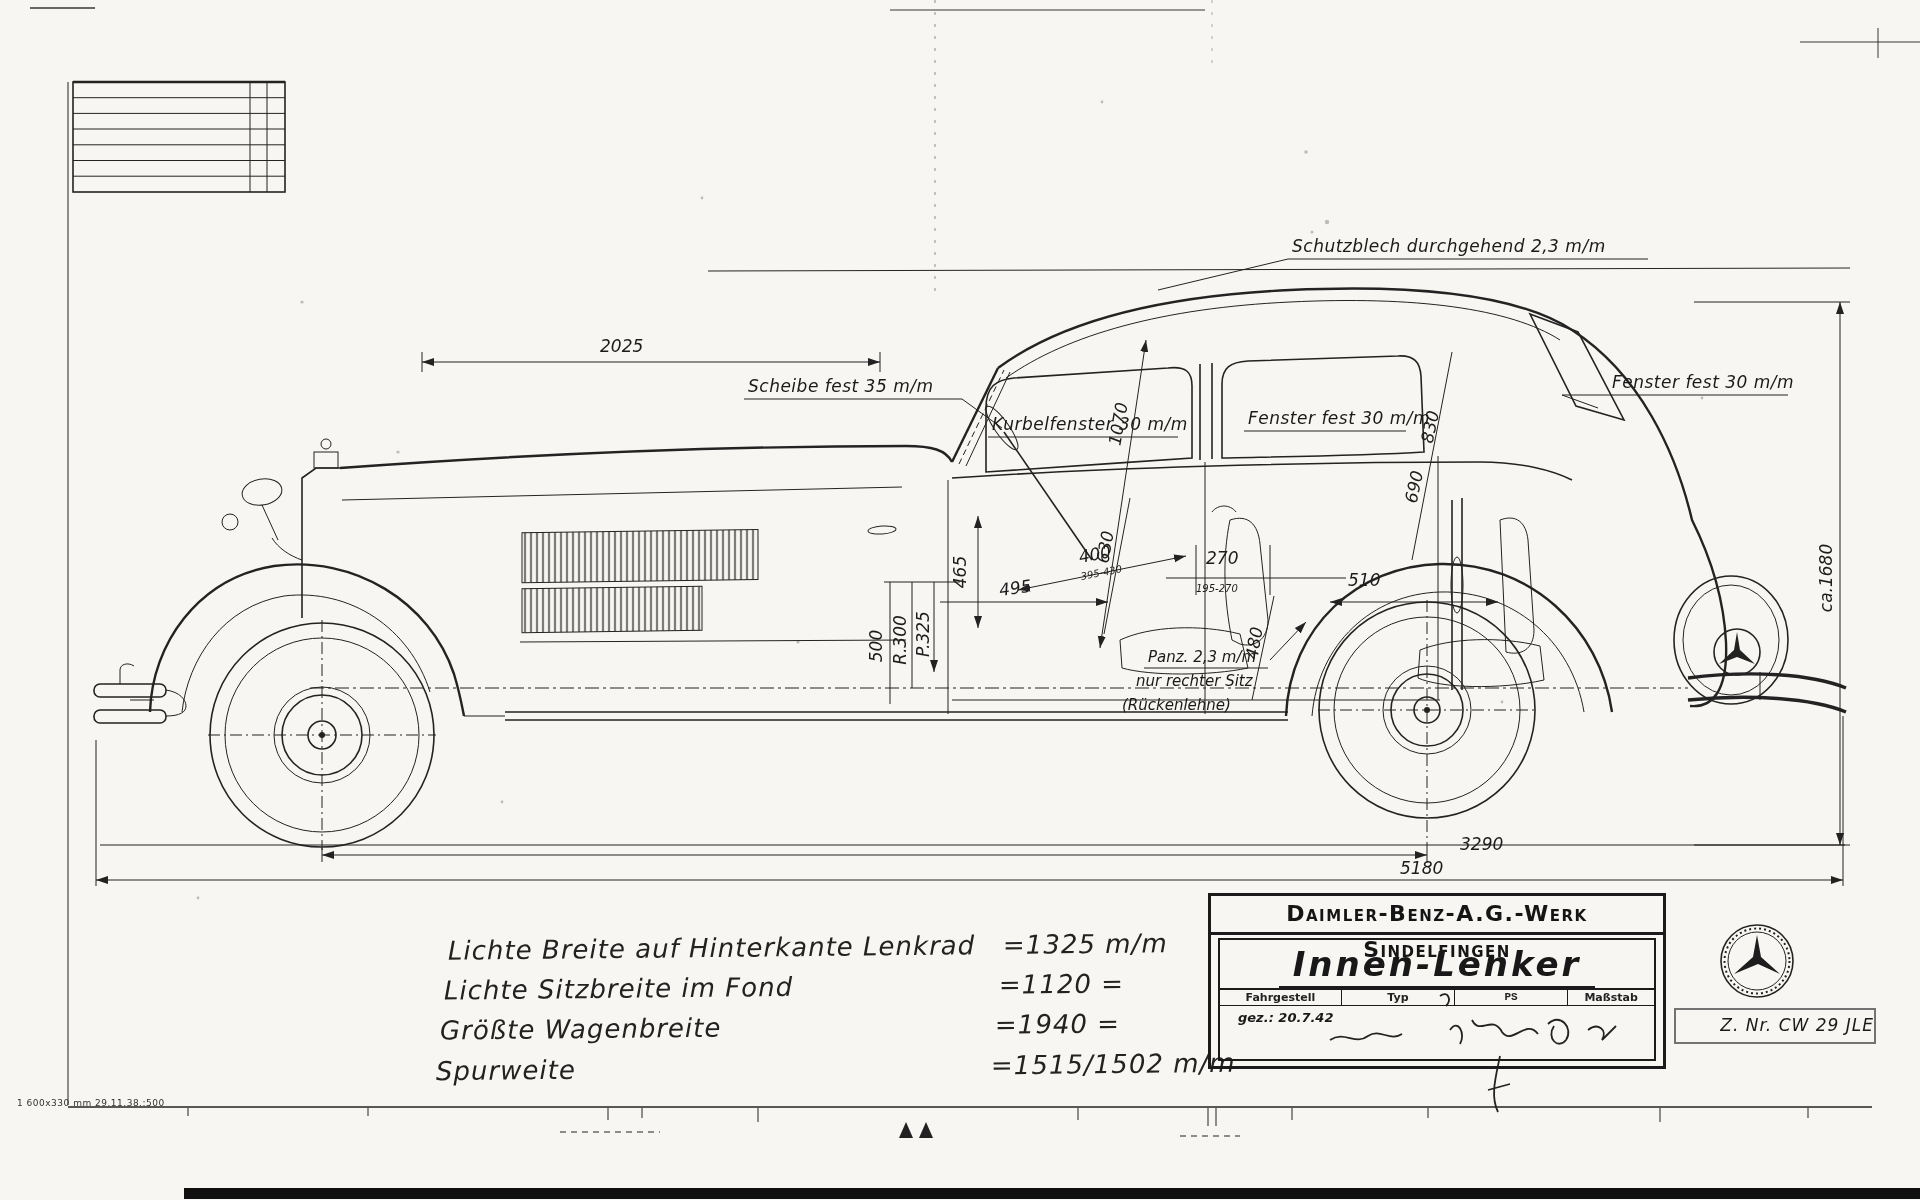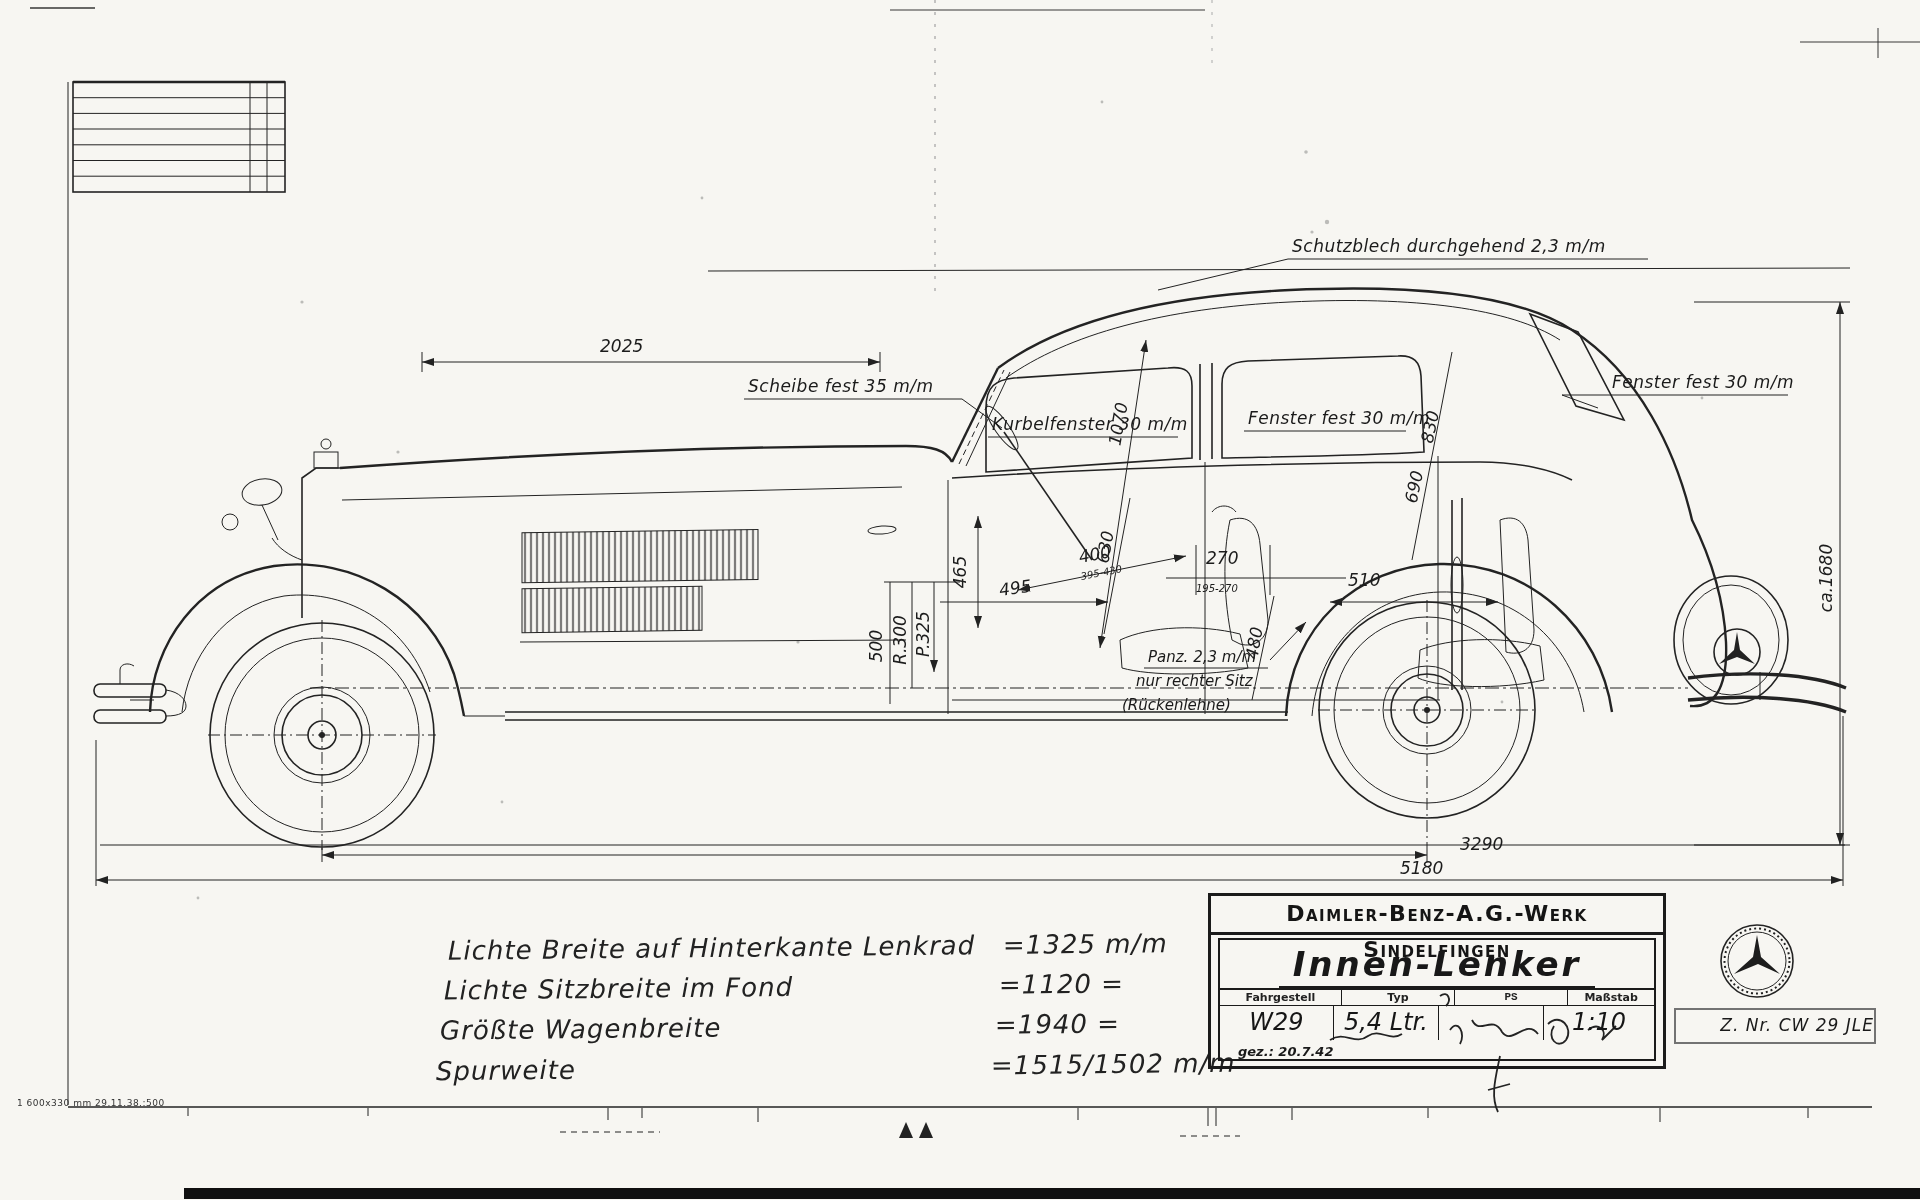--- a/index.html
+++ b/index.html
@@ -333,25 +333,19 @@
 <div class="overlay tblock">
   <div class="tb-company">Daimler-Benz-A.G.-Werk Sindelfingen</div>
   <div class="tb-inner">
     <div class="tb-title"><span>Innen-Lenker</span></div>
     <div class="tb-heads">
       <div class="c1">Fahrgestell</div>
       <div class="c2">Typ</div>
       <div class="c3">PS</div>
       <div class="c4">Maßstab</div>
     </div>
-    <div class="tb-vals">
-      <div class="c1">W29</div>
-      <div class="c2">5,4 Ltr.</div>
-      <div class="c3"></div>
-      <div class="c4">1:10</div>
-    </div>
     <div class="tb-gez">gez.: 20.7.42</div>
   </div>
 </div>
 
 <div class="overlay znr">Z. Nr. CW 29 JLE</div>
 
 <div class="footnote overlay">1 600x330 mm  29.11.38.:500</div>
 
 </body></html>

